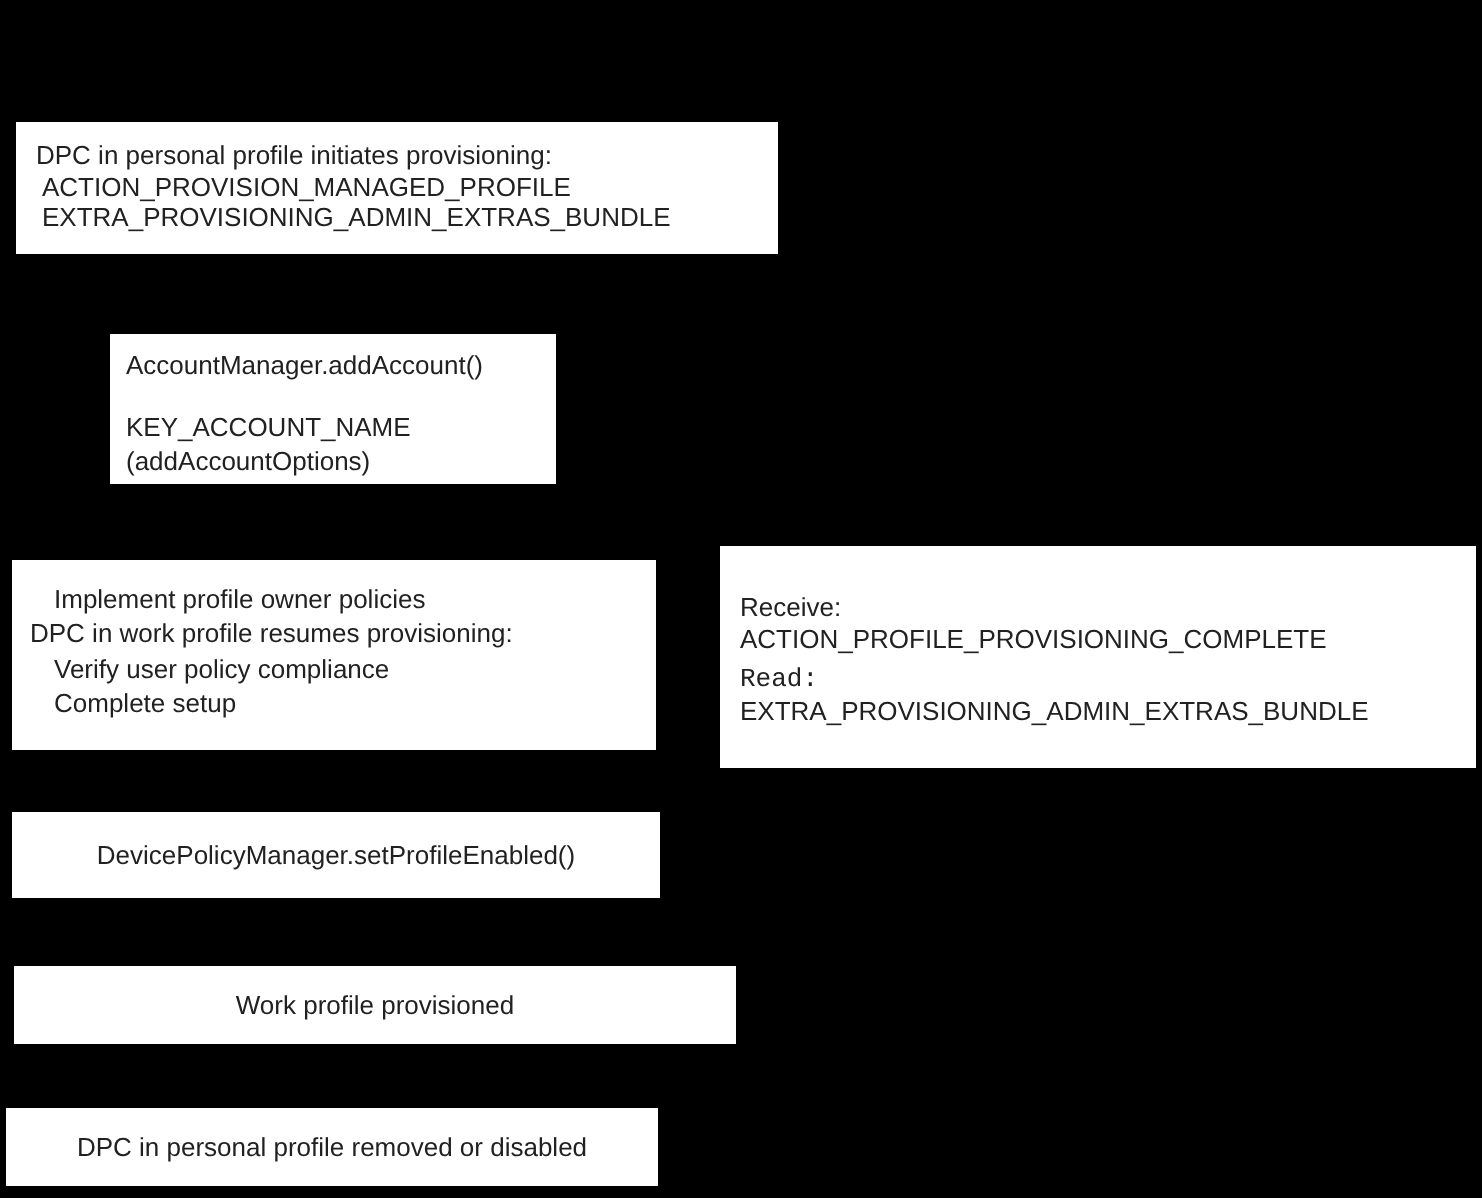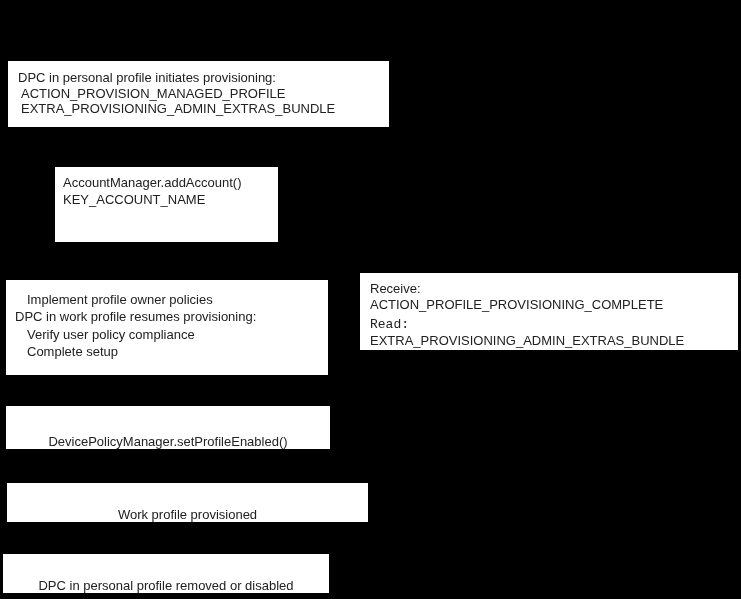--- a/index.html
+++ b/index.html
@@ -31,60 +31,61 @@
     line-height: 15.5px;
   }
   #box-initiate .const { padding-left: 3px; }
 
   
   #box-account {
     left: 55px; top: 167px; width: 223px; height: 75px;
     padding: 7px 0 0 8px;
     line-height: 17px;
   }
-  #box-account .para-gap { }
+  #box-account .para-gap { margin-top: 14px; }
 
   
   #box-resume {
     left: 6px; top: 280px; width: 322px; height: 95px;
     padding: 11px 0 0 9px;
     line-height: 17.3px;
   }
   #box-resume .sub { padding-left: 12px; }
 
   
   #box-receive {
-    left: 360px; top: 273px; width: 378px; height: 77px;
-    padding: 8px 0 0 10px;
+    left: 360px; top: 273px; width: 378px; height: 111px;
+    padding: 23px 0 0 10px;
     line-height: 16px;
   }
   #box-receive .para-gap { margin-top: 4px; font-family: Liberation Mono, monospace; }
 
   
   .center-box {
     display: flex;
-    align-items: flex-end;
+    align-items: center;
     justify-content: center;
   }
   #box-enable      { left: 6px; top: 406px; width: 324px; height: 43px; }
   #box-provisioned { left: 7px; top: 483px; width: 361px; height: 39px; }
   #box-removed     { left: 3px; top: 554px; width: 326px; height: 39px; }
 </style>
 </head>
 <body>
 
 <div class="box" id="box-initiate">
   <span class="line">DPC in personal profile initiates provisioning:</span>
   <span class="line const">ACTION_PROVISION_MANAGED_PROFILE</span>
   <span class="line const">EXTRA_PROVISIONING_ADMIN_EXTRAS_BUNDLE</span>
 </div>
 
 <div class="box" id="box-account">
   <span class="line">AccountManager.addAccount()</span>
   <span class="line para-gap">KEY_ACCOUNT_NAME</span>
+  <span class="line">(addAccountOptions)</span>
 </div>
 
 <div class="box" id="box-resume">
   <span class="line sub">Implement profile owner policies</span>
   <span class="line">DPC in work profile resumes provisioning:</span>
   <span class="line sub">Verify user policy compliance</span>
   <span class="line sub">Complete setup</span>
 </div>
 
 <div class="box" id="box-receive">

